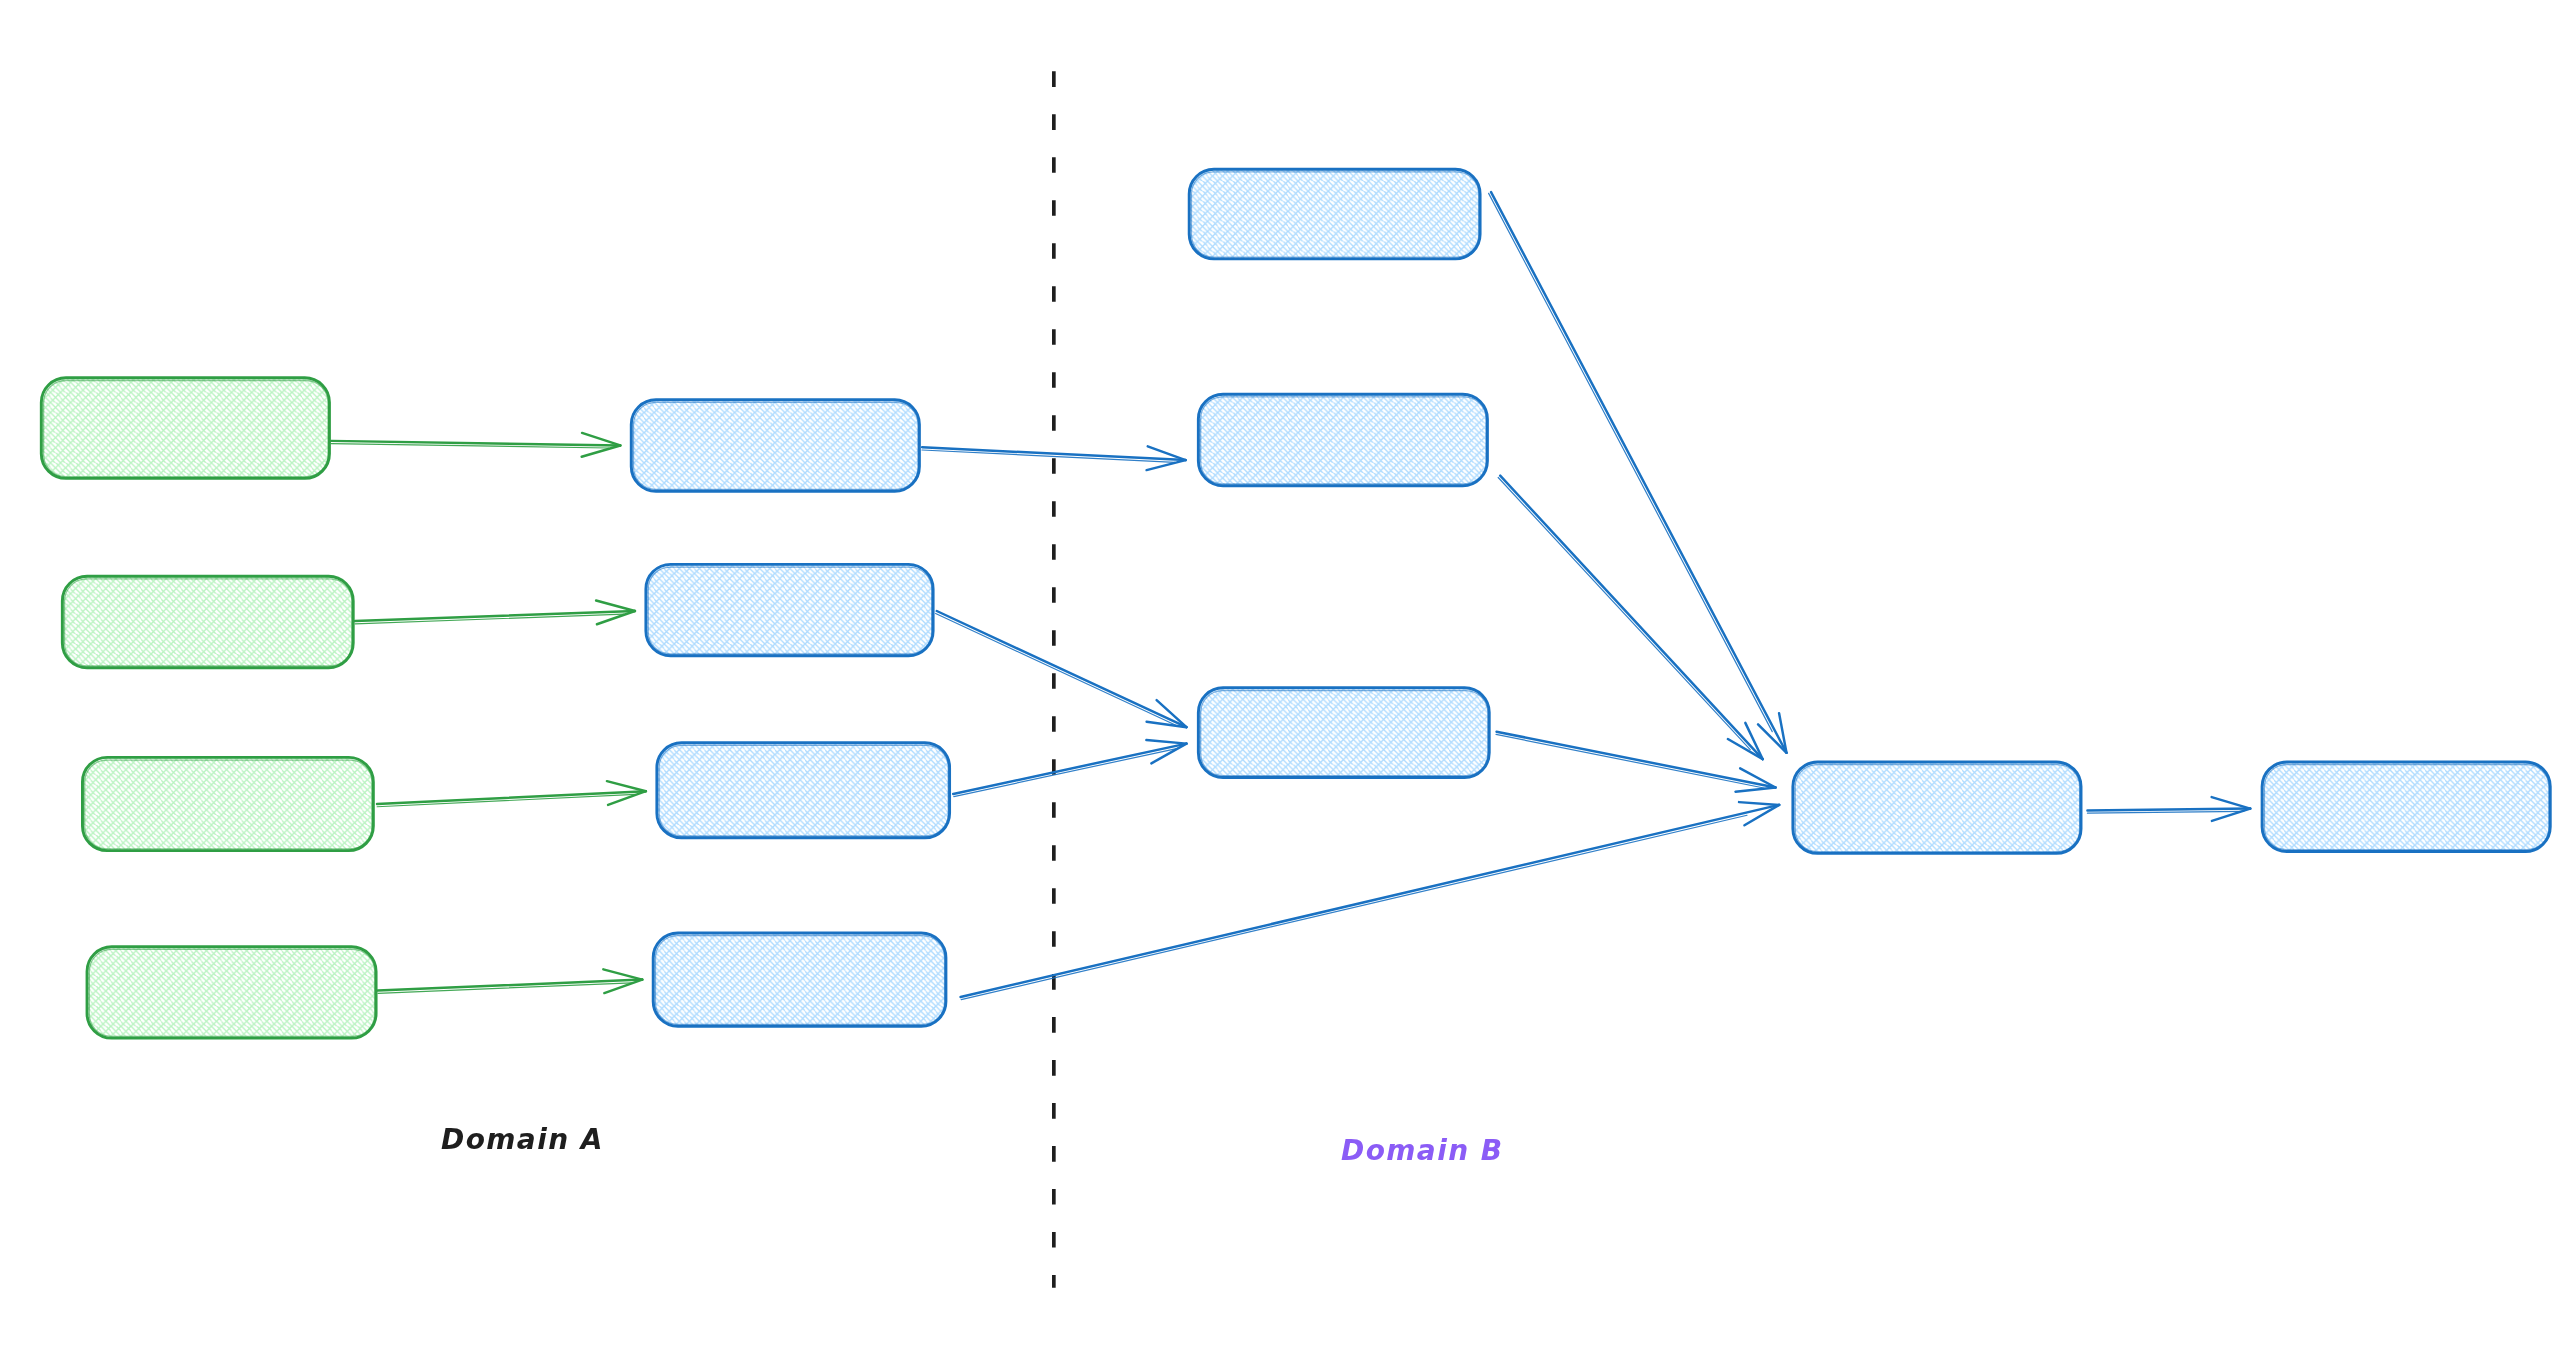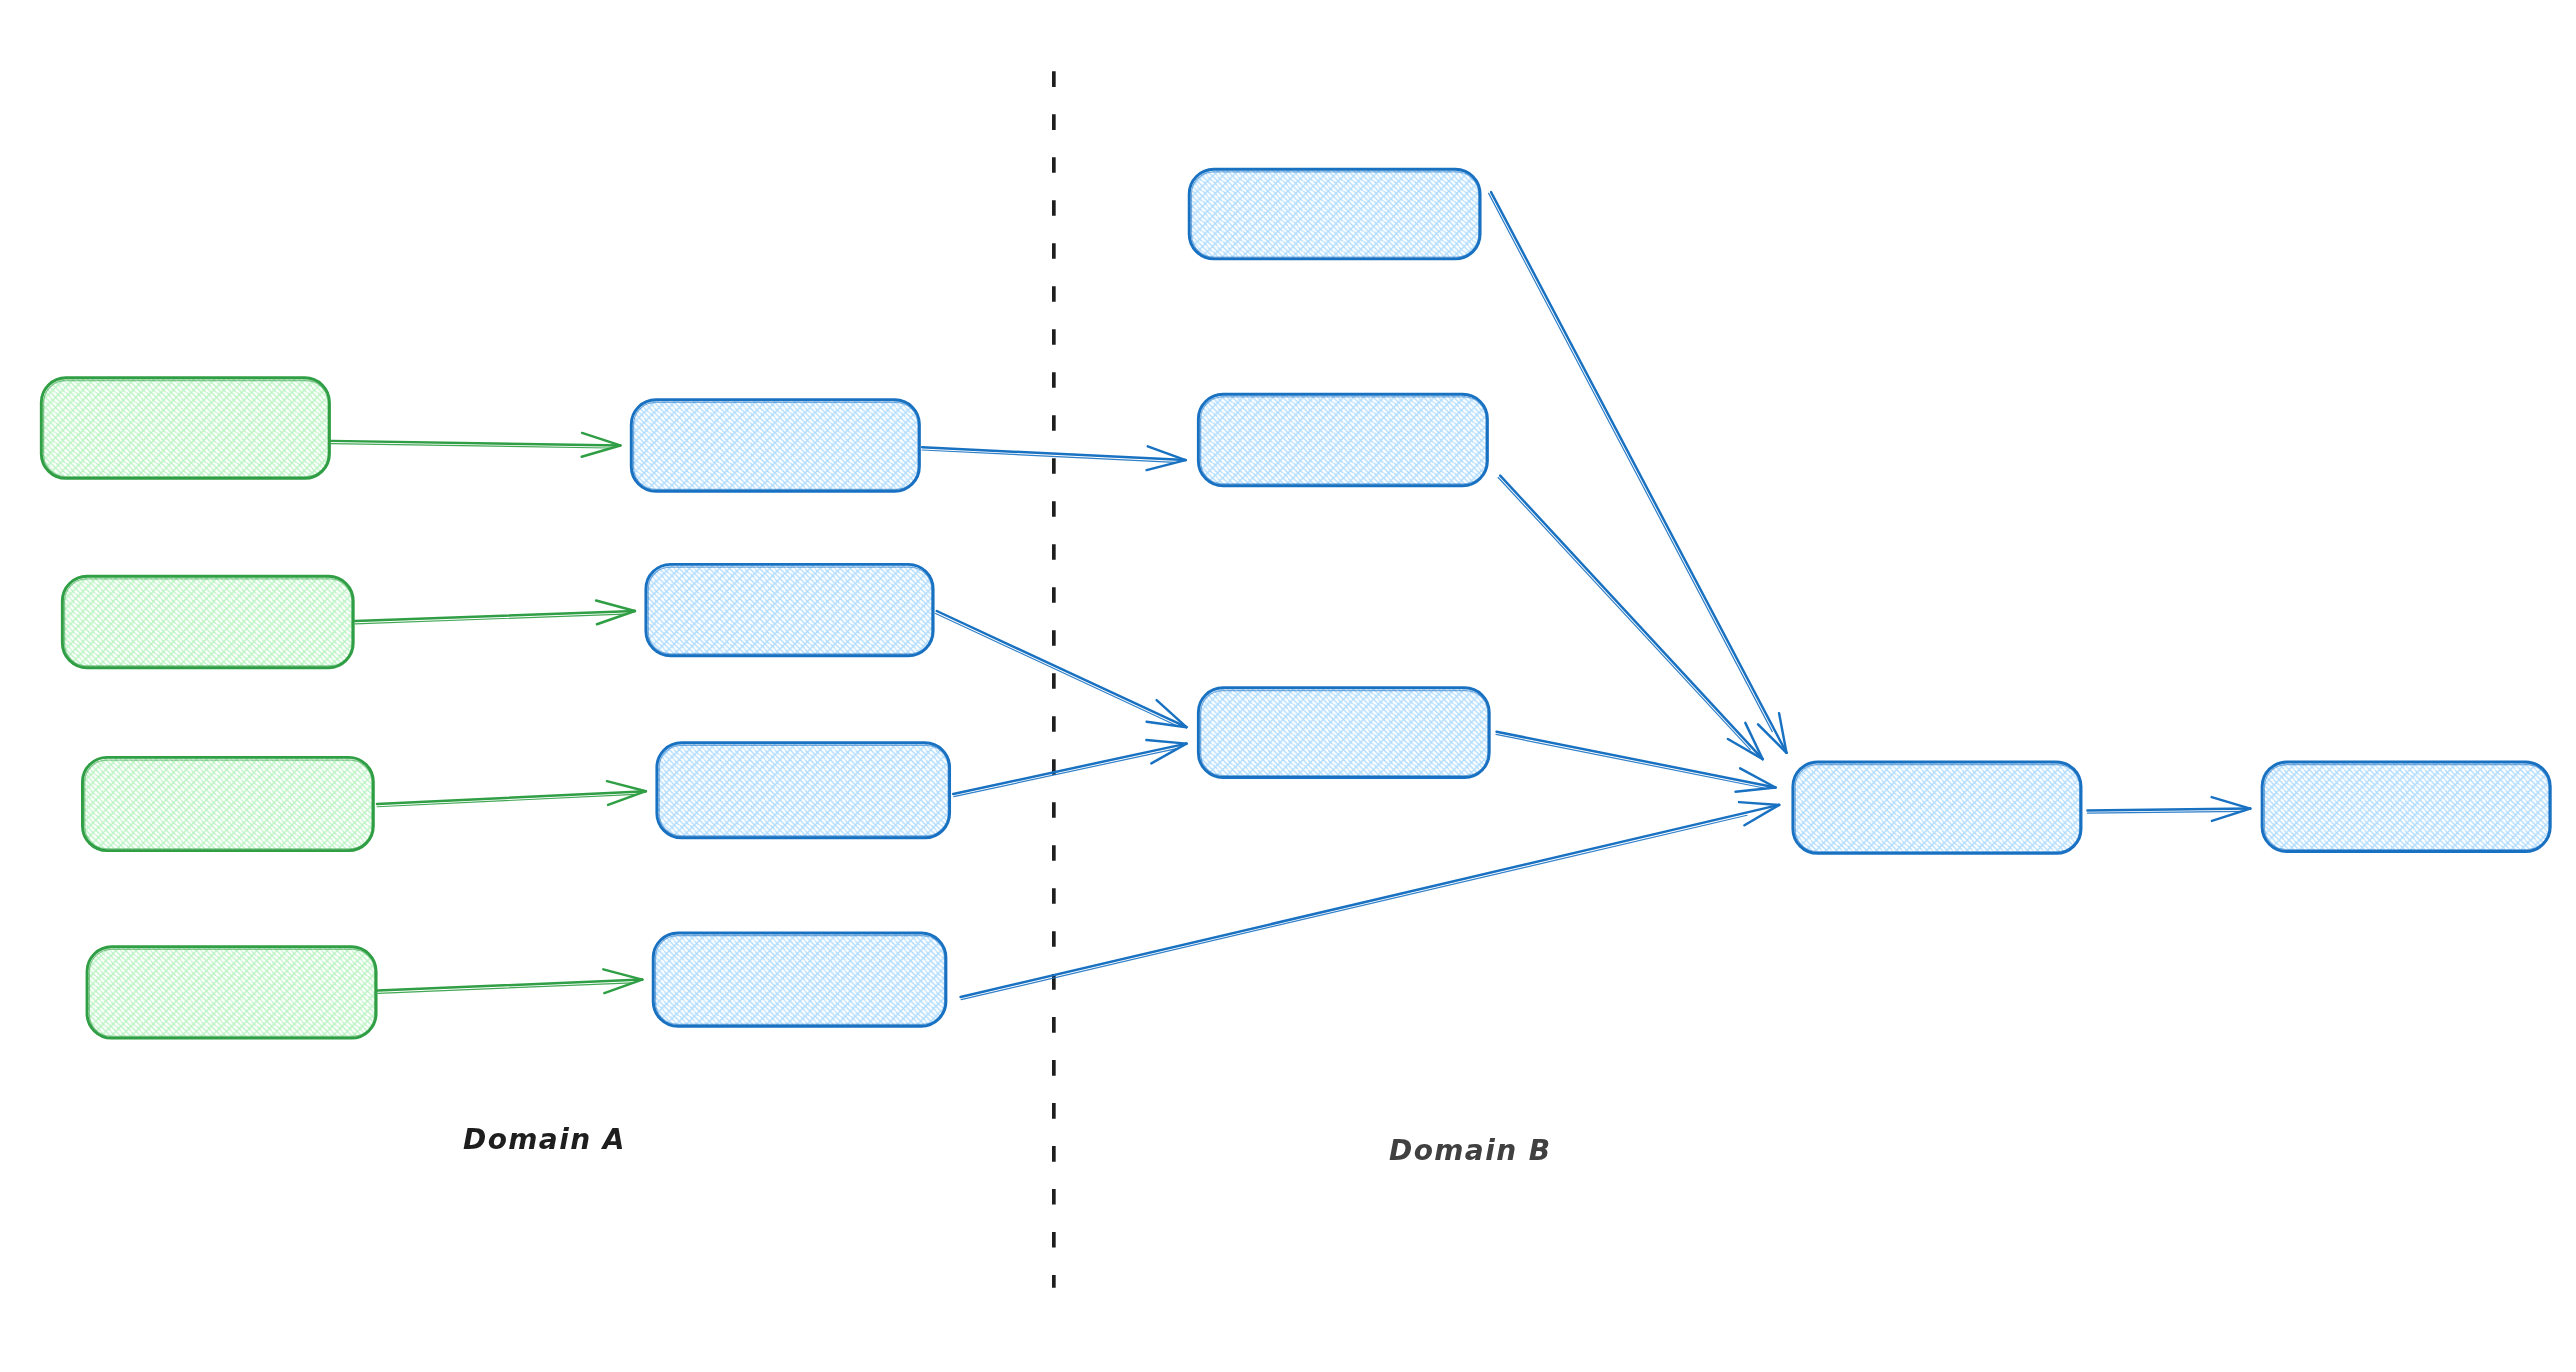--- a/index.html
+++ b/index.html
@@ -174,16 +174,16 @@
           <rect x="1960" y="833" width="315" height="100" rx="27" ry="27" fill="url(#hatch-blue)" stroke="#1971c2" stroke-width="3.2"></rect>
           <rect x="1962.5" y="836" width="311" height="95" rx="24" ry="24" fill="none" stroke="#1971c2" stroke-width="1.4" opacity="0.55"></rect>
         </g>
         <g>
           <rect x="2473" y="833" width="315" height="98" rx="27" ry="27" fill="url(#hatch-blue)" stroke="#1971c2" stroke-width="3.2"></rect>
           <rect x="2475.5" y="836" width="311" height="93" rx="24" ry="24" fill="none" stroke="#1971c2" stroke-width="1.4" opacity="0.55"></rect>
         </g>
       </g>
   </svg>
 
-  <div class="domain-label" style="left: 463px; top: 1123px; color: rgb(30, 30, 30);">Domain A</div>
-  <div class="domain-label" style="left: 1341px; top: 1134px; color: #404040; margin-left: 48px;">Domain B</div>
+  <div class="domain-label" style="left: 441px; top: 1123px; color: rgb(30, 30, 30);">Domain A</div>
+  <div class="domain-label" style="left: 1341px; top: 1134px; color: #8b5cf6;">Domain B</div>
 </div>
 
 
 </body></html>

